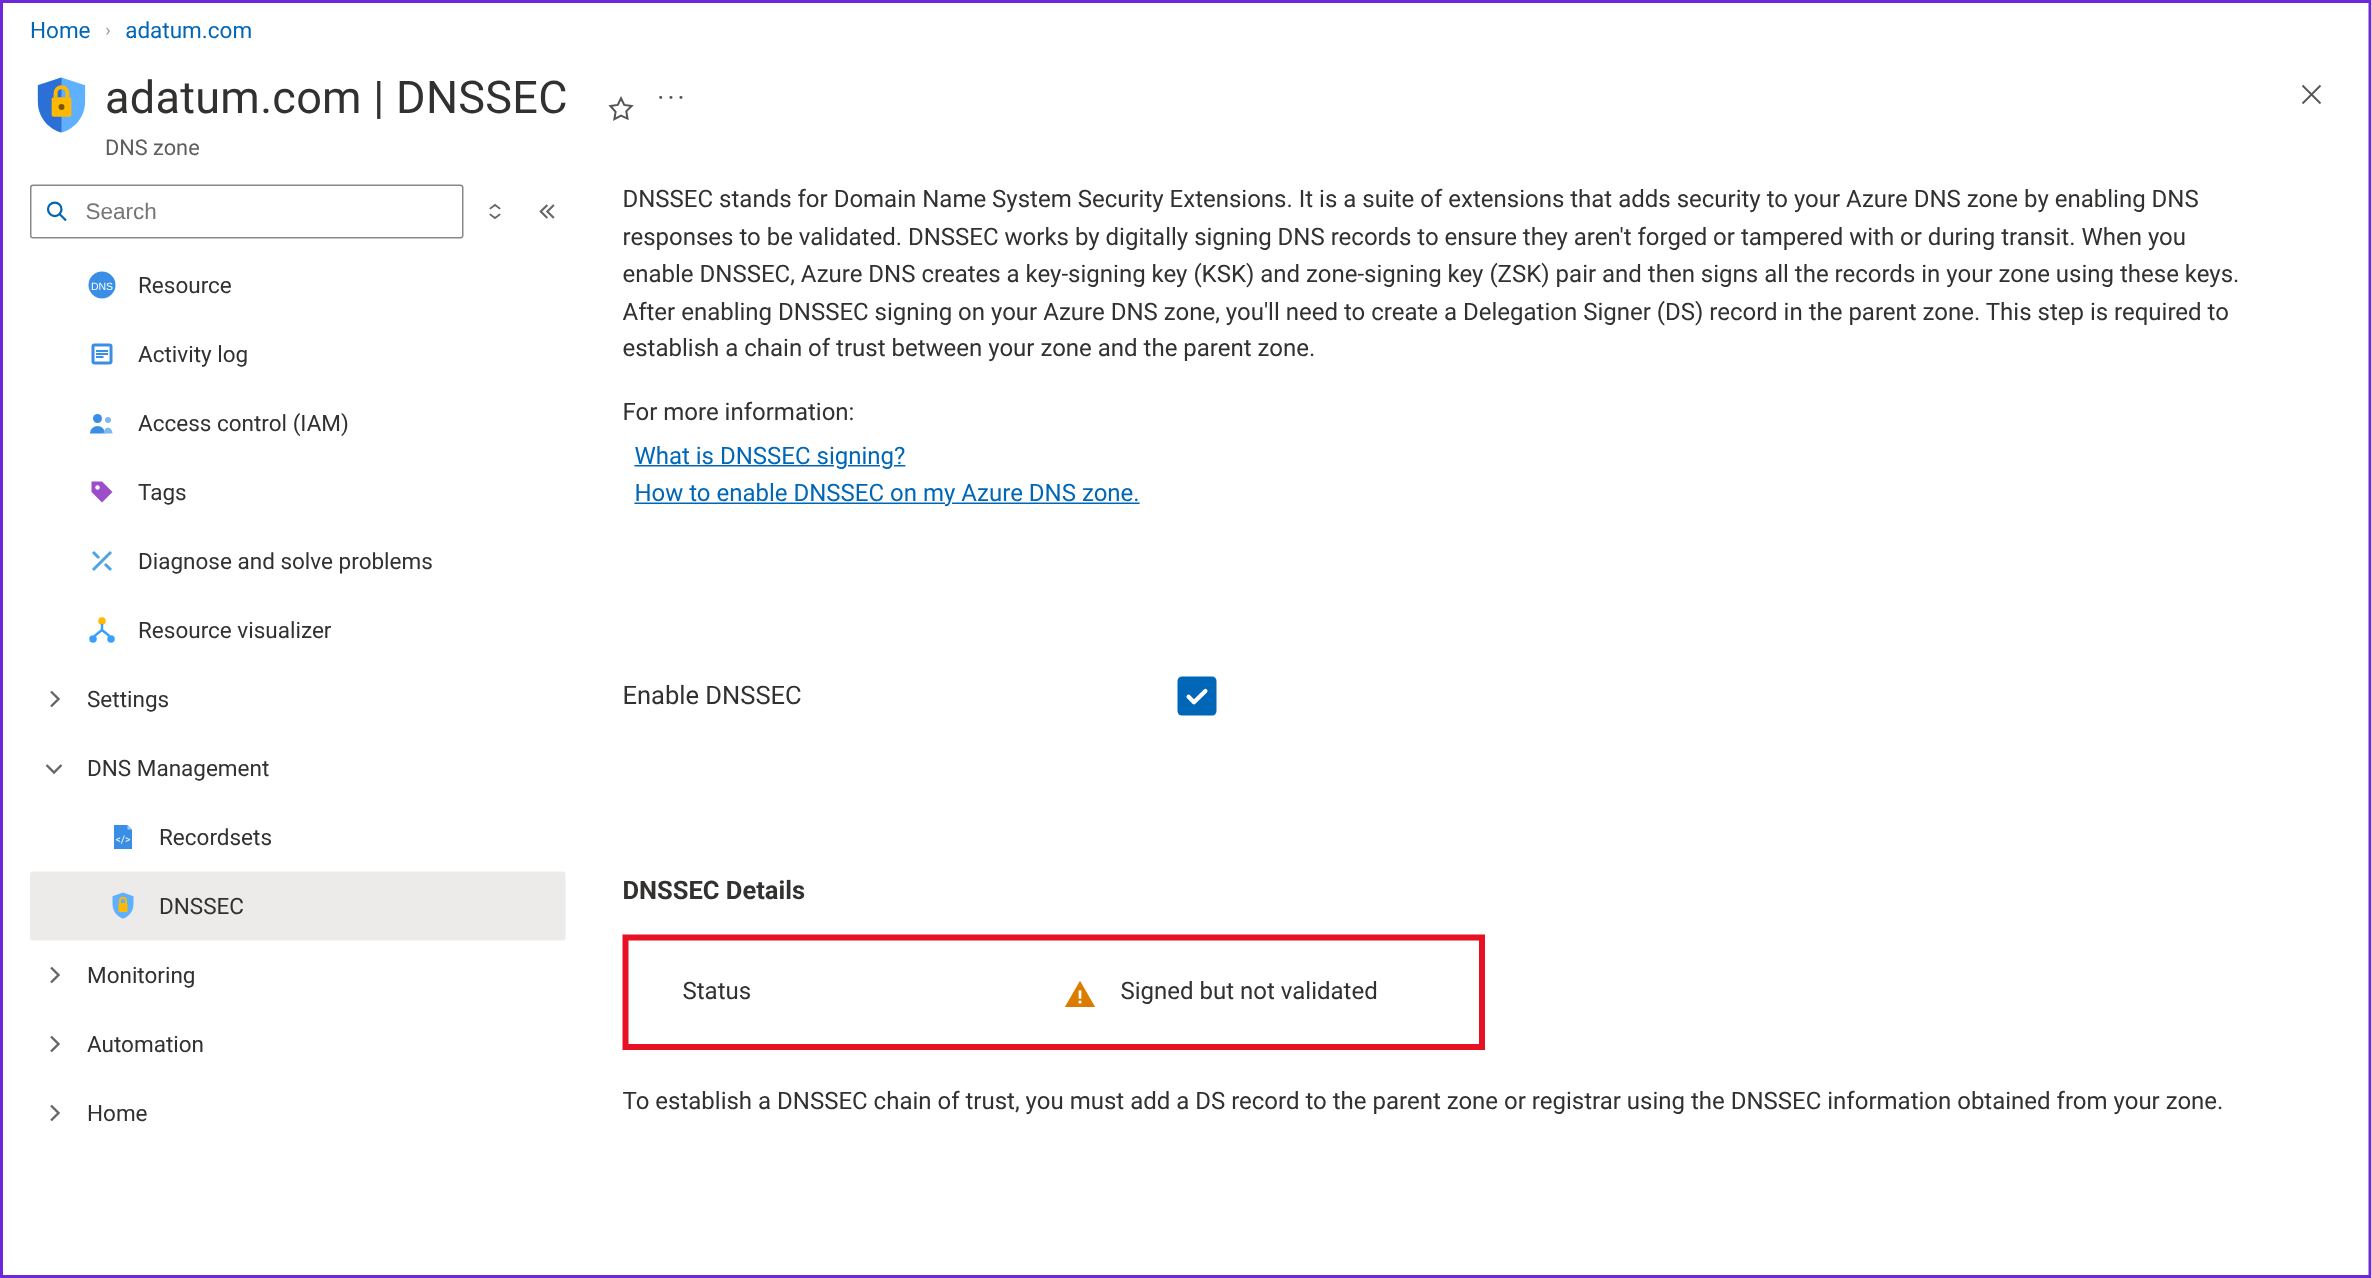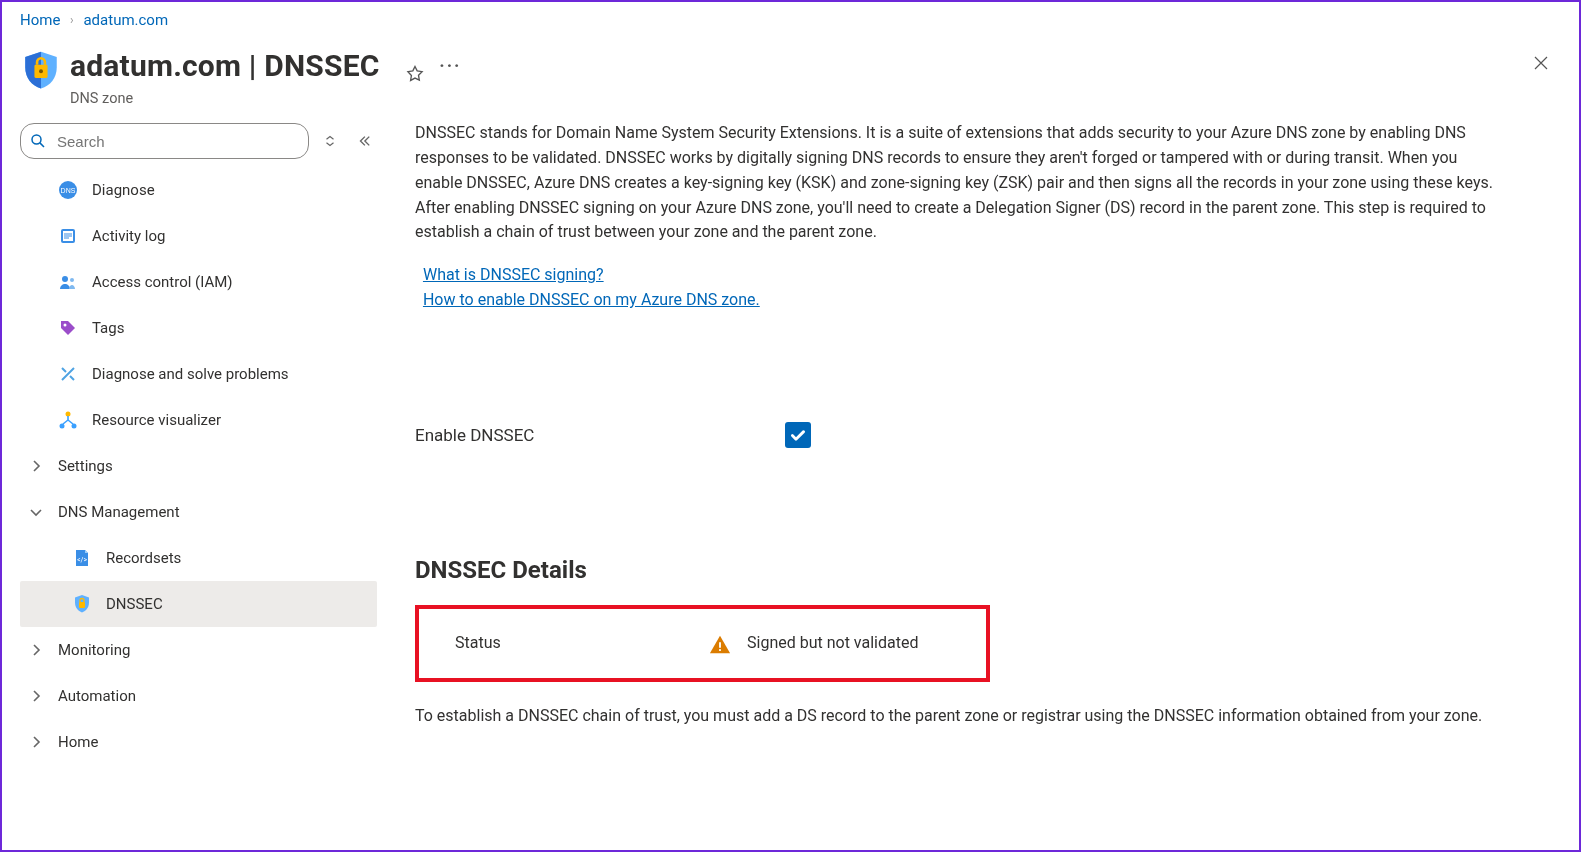--- a/index.html
+++ b/index.html
@@ -19,50 +19,50 @@
     color:var(--text);
     font-size:14px;
     line-height:1.4;
   }
   .frame{border:2px solid #6d28d9;width:1581px;height:852px;position:relative;overflow:hidden;background:#fff}
   .breadcrumb{padding:8px 18px 4px;font-size:15px}
   .breadcrumb a{color:var(--link);text-decoration:none}
   .breadcrumb .sep{color:#999;margin:0 6px;font-size:12px;position:relative;top:-1px}
   .header{display:flex;align-items:flex-start;padding:10px 18px 8px;position:relative}
   .header .icon{flex:0 0 42px;width:42px;height:42px;margin-right:8px;display:flex;align-items:center;justify-content:center;margin-top:4px}
-  .header h1{margin:0;font-weight:700;font-size:30px;letter-spacing:.2px}
+  .header h1{margin:0;font-weight:400;font-size:30px;letter-spacing:.2px}
   .header .sub{color:var(--muted);font-size:14.5px;margin-top:2px}
   .header .title-actions{display:inline-flex;align-items:center;gap:14px;margin-left:18px;position:relative;top:8px}
   .header .title-actions .ic{width:20px;height:20px;color:#555;cursor:pointer}
   .close-btn{position:absolute;right:24px;top:14px;width:28px;height:28px;display:flex;align-items:center;justify-content:center;cursor:pointer;color:#555}
   .close-btn svg{width:16px;height:16px}
   .body{display:flex;height:calc(100% - 112px)}
   .sidebar{width:385px;flex:0 0 385px;padding:6px 10px 0 18px}
   .search-row{display:flex;align-items:center;gap:8px;margin-bottom:8px}
-  .search{flex:1;display:flex;align-items:center;border:1px solid #8a8886;height:36px;border-radius:14px;padding:0 8px;color:#8a8886}
+  .search{flex:1;display:flex;align-items:center;border:1px solid #8a8886;height:36px;border-radius:2px;padding:0 8px;color:#8a8886}
   .search input{flex:1;border:none;outline:none;font-size:15px;color:#333;background:transparent}
   .search svg{width:18px;height:18px;margin-right:8px;color:var(--blue)}
   .sr-ic{width:26px;height:26px;display:flex;align-items:center;justify-content:center;color:#666;cursor:pointer}
   .nav-item{display:flex;align-items:center;height:46px;padding:0 8px;cursor:pointer;gap:14px;border-radius:2px}
   .nav-item.selected{background:var(--selected)}
   .nav-item .chev{width:16px;height:16px;color:#666;flex:0 0 16px}
   .nav-item .lic{width:20px;height:20px;flex:0 0 20px;display:flex;align-items:center;justify-content:center}
   .nav-item.indent2 .lic{margin-left:44px}
   .nav-item .label{font-size:15px;color:#323130}
   .nav-item.noicon .chev{visibility:hidden}
   .content{flex:1;padding:4px 36px 0 28px;overflow:auto;font-size:16px;line-height:1.55;color:var(--text)}
   .intro{max-width:1080px}
   .links{margin-top:18px}
   .links .lbl{margin-bottom:4px}
   .links a{color:var(--link);display:inline-block}
   .enable-row{margin-top:109px;display:flex;align-items:center}
   .enable-row .lbl{width:370px;font-size:17px}
   .check{width:26px;height:26px;background:var(--blue);border-radius:3px;display:flex;align-items:center;justify-content:center;color:#fff;cursor:pointer}
   .check svg{width:18px;height:18px}
-  .details h2{font-size:24px;font-weight:700;margin:104px 0 16px}
+  .details h2{font-size:17px;font-weight:700;margin:104px 0 16px}
   .status-box{border:4px solid var(--red);padding:22px 36px;display:flex;align-items:flex-end;max-width:575px}
   .status-box .lbl{width:254px;font-size:16px}
   .status-box .warn{width:22px;height:22px;margin-right:16px}
   .status-box .val{font-size:16px}
   .footnote{margin-top:22px;max-width:1080px}
   
   .ic-tag{color:#9b4dca}
   .ic-diag{color:#4fa3e3}
   .ic-visual{color:#3aa0ff}
 </style>
@@ -132,21 +132,21 @@
       </div>
 
       <div class="nav-item noicon">
         <span class="chev"></span>
         <span class="lic">
           <svg viewBox="0 0 20 20" width="20" height="20">
               <circle cx="10" cy="10" r="9" fill="#3a8ee6"></circle>
               <text x="10" y="13" text-anchor="middle" font-size="7" fill="#fff" font-family="Arial">DNS</text>
             </svg>
         </span>
-        <span class="label">Diagnose</span>
+        <span class="label">Resource</span>
       </div>
 
       <div class="nav-item noicon">
         <span class="chev"></span>
         <span class="lic">
           <svg viewBox="0 0 20 20" width="20" height="20">
               <rect x="3" y="3" width="14" height="14" rx="2" fill="#3a8ee6"></rect>
               <rect x="5" y="5" width="10" height="10" fill="#fff"></rect>
               <path stroke="#3a8ee6" stroke-width="1.2" d="M6 8h8M6 10h8M6 12h5"></path>
             </svg>
@@ -265,20 +265,21 @@
               <path d="M6 3l5 5-5 5"></path>
             </svg>
         </span>
         <span class="label">Home</span>
       </div>
     </div>
 
     <div class="content">
       <div class="intro">DNSSEC stands for Domain Name System Security Extensions. It is a suite of extensions that adds security to your Azure DNS zone by enabling DNS responses to be validated. DNSSEC works by digitally signing DNS records to ensure they aren't forged or tampered with or during transit. When you enable DNSSEC, Azure DNS creates a key-signing key (KSK) and zone-signing key (ZSK) pair and then signs all the records in your zone using these keys. After enabling DNSSEC signing on your Azure DNS zone, you'll need to create a Delegation Signer (DS) record in the parent zone. This step is required to establish a chain of trust between your zone and the parent zone.</div>
       <div class="links">
+        <div class="lbl">For more information:</div>
         <div>&nbsp;&nbsp;<a href="#">What is DNSSEC signing?</a></div>
         <div>&nbsp;&nbsp;<a href="#">How to enable DNSSEC on my Azure DNS zone.</a></div>
       </div>
 
       <div class="enable-row">
         <div class="lbl">Enable DNSSEC</div>
         <div class="check">
           <svg viewBox="0 0 16 16" fill="none" stroke="#fff" stroke-width="2.5" stroke-linecap="round" stroke-linejoin="round">
               <path d="M3 8.5l3.2 3.2L13 5"></path>
             </svg>

